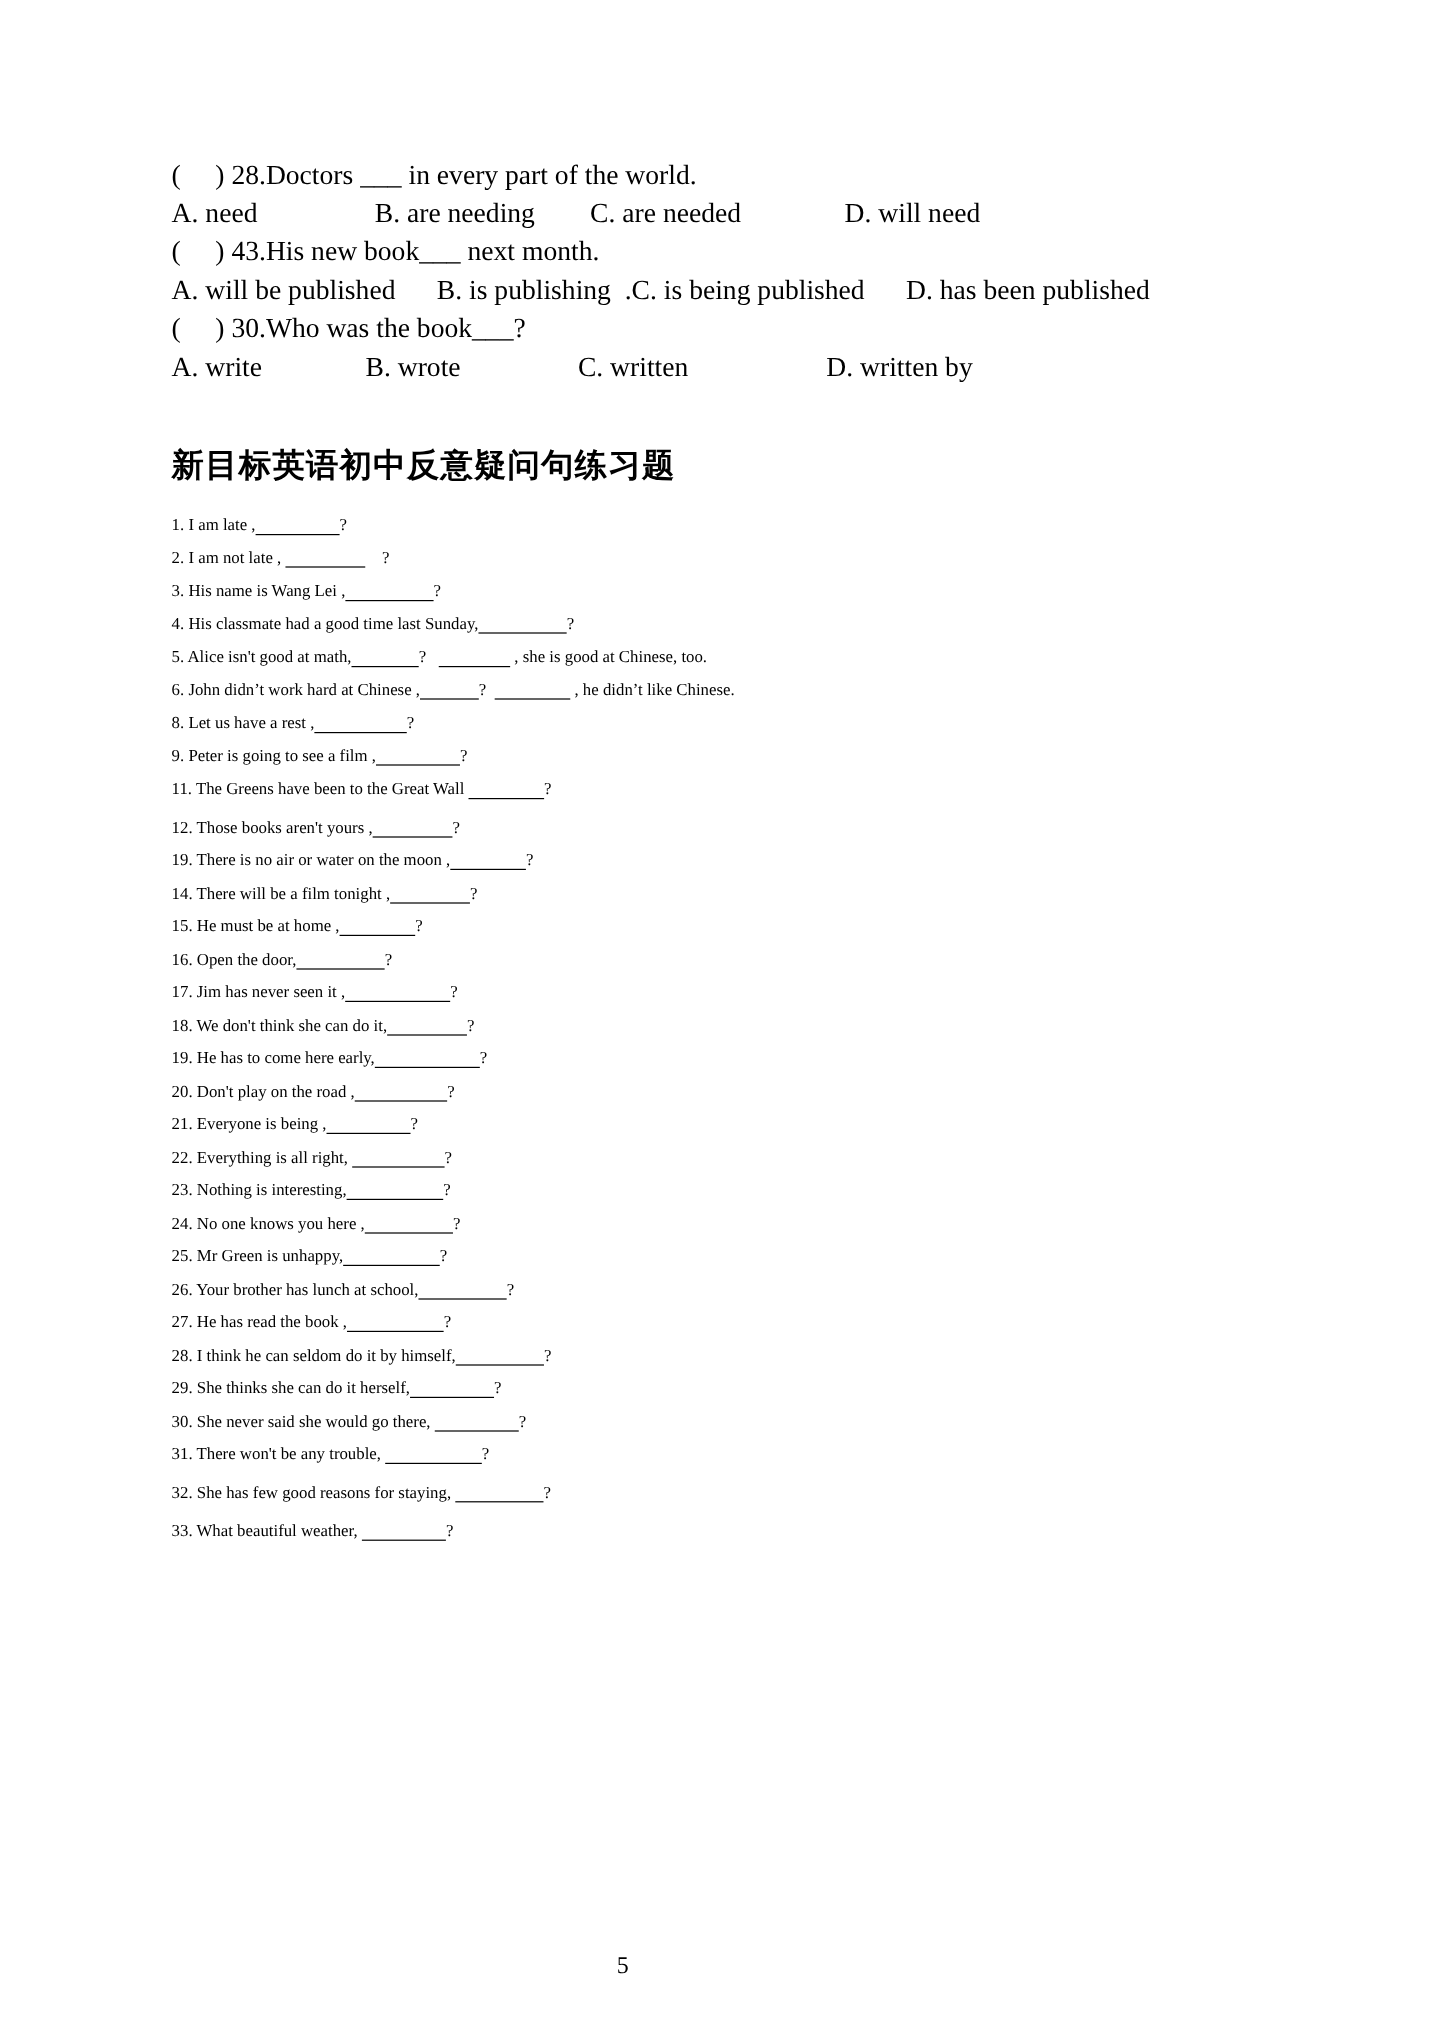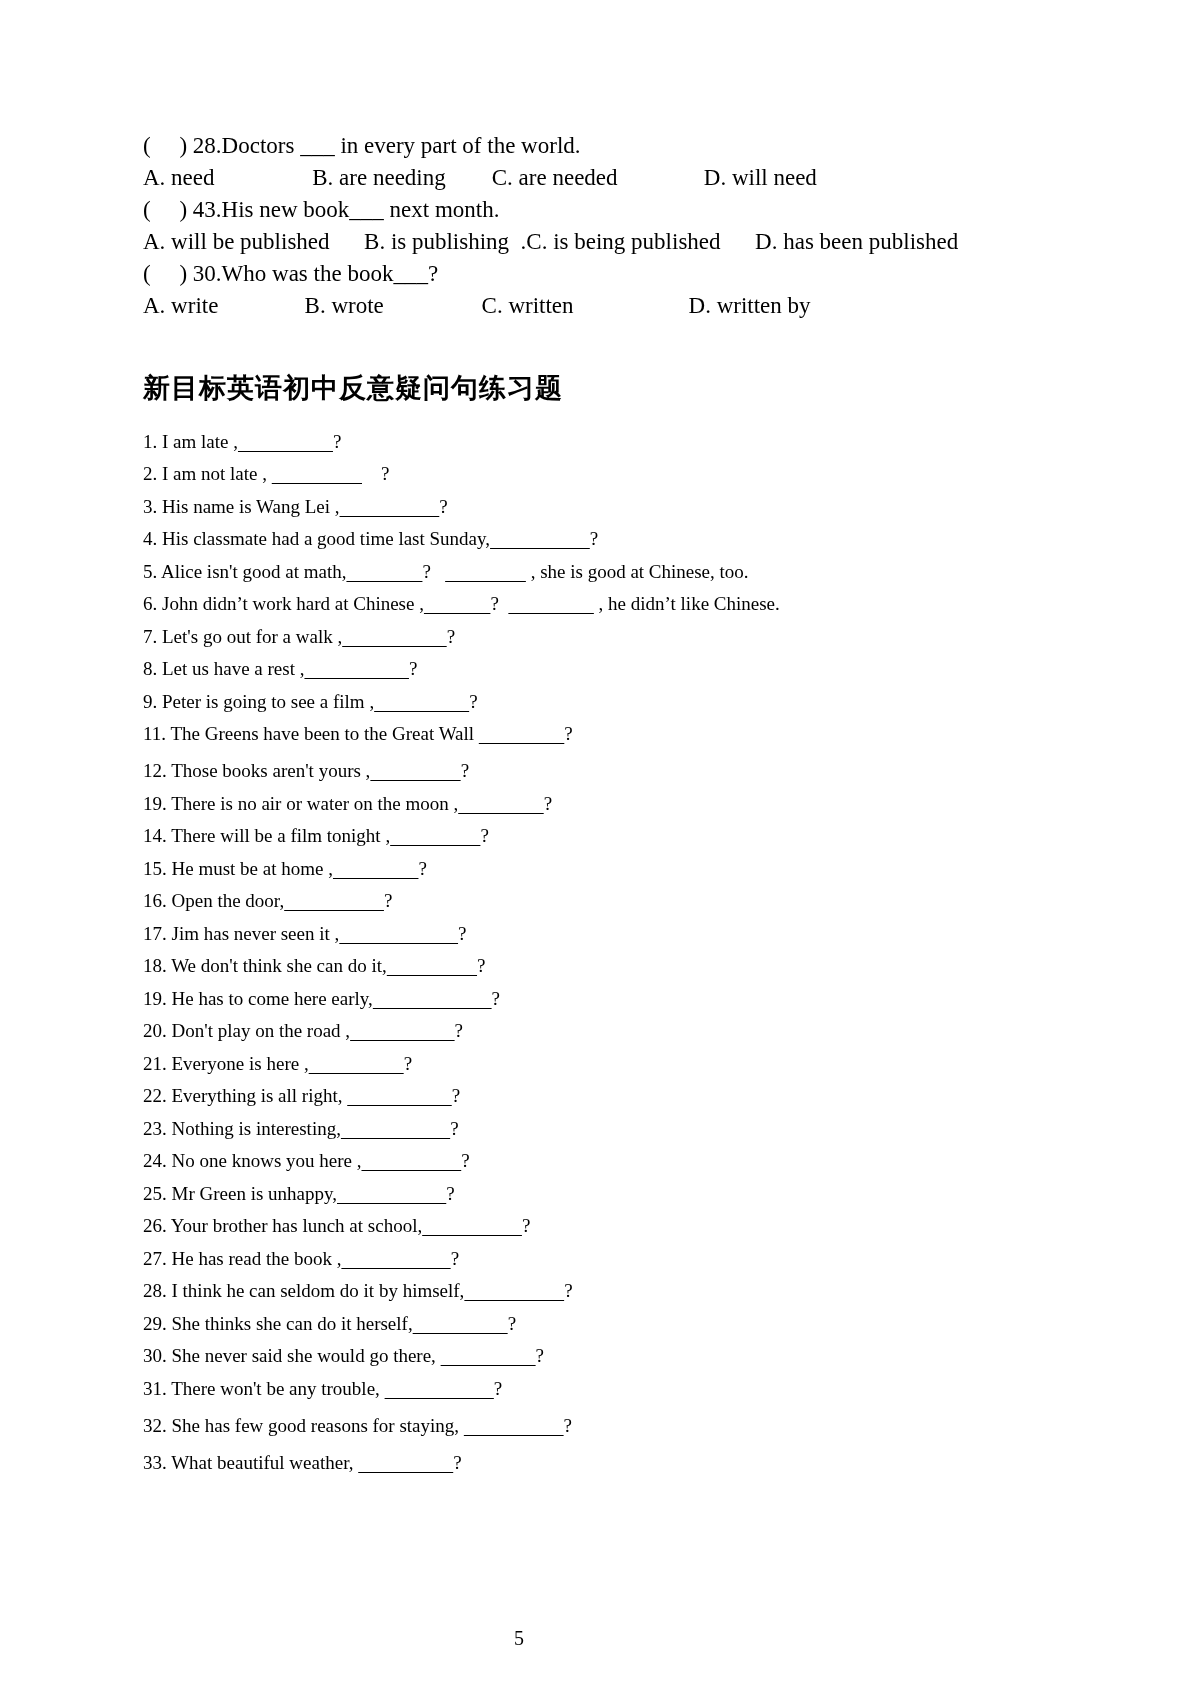--- a/index.html
+++ b/index.html
@@ -35,21 +35,21 @@
   
   .section-title {
     font-size: 27px;
     font-weight: bold;
     margin: 48px 0 26px 0;
     letter-spacing: 1px;
     padding-right: 40px;
   }
   
   .tq-list {
-    font-size: 19px;
+    font-size: 14px;
     line-height: 1.0;
     margin-top: 6px;
   }
   .tq-item {
     margin: 0 0 13.5px 0;
     white-space: pre-wrap;
   }
   .tq-item.gap {
     margin-bottom: 18px;
   }
@@ -84,34 +84,33 @@
 
   <h1 class="section-title">新目标英语初中反意疑问句练习题</h1>
 
   <div class="tq-list" id="tq-list">
       <div class="tq-item"><span>1.</span><span> </span><span>I am late ,</span><span class="u">&nbsp;&nbsp;&nbsp;&nbsp;&nbsp;&nbsp;&nbsp;&nbsp;&nbsp;&nbsp;&nbsp;&nbsp;&nbsp;&nbsp;&nbsp;&nbsp;&nbsp;&nbsp;&nbsp;&nbsp;</span><span>?</span></div>
       <div class="tq-item"><span>2.</span><span> </span><span>I am not late , </span><span class="u">&nbsp;&nbsp;&nbsp;&nbsp;&nbsp;&nbsp;&nbsp;&nbsp;&nbsp;&nbsp;&nbsp;&nbsp;&nbsp;&nbsp;&nbsp;&nbsp;&nbsp;&nbsp;&nbsp;</span><span>    ?</span></div>
       <div class="tq-item"><span>3.</span><span> </span><span>His name is Wang Lei ,</span><span class="u">&nbsp;&nbsp;&nbsp;&nbsp;&nbsp;&nbsp;&nbsp;&nbsp;&nbsp;&nbsp;&nbsp;&nbsp;&nbsp;&nbsp;&nbsp;&nbsp;&nbsp;&nbsp;&nbsp;&nbsp;&nbsp;</span><span>?</span></div>
       <div class="tq-item"><span>4.</span><span> </span><span>His classmate had a good time last Sunday,</span><span class="u">&nbsp;&nbsp;&nbsp;&nbsp;&nbsp;&nbsp;&nbsp;&nbsp;&nbsp;&nbsp;&nbsp;&nbsp;&nbsp;&nbsp;&nbsp;&nbsp;&nbsp;&nbsp;&nbsp;&nbsp;&nbsp;</span><span>?</span></div>
       <div class="tq-item"><span>5.</span><span> </span><span>Alice isn't good at math,</span><span class="u">&nbsp;&nbsp;&nbsp;&nbsp;&nbsp;&nbsp;&nbsp;&nbsp;&nbsp;&nbsp;&nbsp;&nbsp;&nbsp;&nbsp;&nbsp;&nbsp;</span><span>?   </span><span class="u">&nbsp;&nbsp;&nbsp;&nbsp;&nbsp;&nbsp;&nbsp;&nbsp;&nbsp;&nbsp;&nbsp;&nbsp;&nbsp;&nbsp;&nbsp;&nbsp;&nbsp;</span><span> , she is good at Chinese, too.</span></div>
       <div class="tq-item"><span>6.</span><span> </span><span>John didn’t work hard at Chinese ,</span><span class="u">&nbsp;&nbsp;&nbsp;&nbsp;&nbsp;&nbsp;&nbsp;&nbsp;&nbsp;&nbsp;&nbsp;&nbsp;&nbsp;&nbsp;</span><span>?  </span><span class="u">&nbsp;&nbsp;&nbsp;&nbsp;&nbsp;&nbsp;&nbsp;&nbsp;&nbsp;&nbsp;&nbsp;&nbsp;&nbsp;&nbsp;&nbsp;&nbsp;&nbsp;&nbsp;</span><span> , he didn’t like Chinese.</span></div>
-      <div class="tq-item"><span>7.</span><span> </span><span>Let's go out for a walk ,</span><span class="u">&nbsp;&nbsp;&nbsp;&nbsp;&nbsp;&nbsp;&nbsp;&nbsp;&nbsp;&nbsp;&nbsp;&nbsp;&nbsp;&nbsp;&nbsp;&nbsp;&nbsp;&nbsp;&nbsp;&nbsp;&nbsp;&nbsp;</span><span>?</span></div>
       <div class="tq-item"><span>8.</span><span> </span><span>Let us have a rest ,</span><span class="u">&nbsp;&nbsp;&nbsp;&nbsp;&nbsp;&nbsp;&nbsp;&nbsp;&nbsp;&nbsp;&nbsp;&nbsp;&nbsp;&nbsp;&nbsp;&nbsp;&nbsp;&nbsp;&nbsp;&nbsp;&nbsp;&nbsp;</span><span>?</span></div>
       <div class="tq-item"><span>9.</span><span> </span><span>Peter is going to see a film ,</span><span class="u">&nbsp;&nbsp;&nbsp;&nbsp;&nbsp;&nbsp;&nbsp;&nbsp;&nbsp;&nbsp;&nbsp;&nbsp;&nbsp;&nbsp;&nbsp;&nbsp;&nbsp;&nbsp;&nbsp;&nbsp;</span><span>?</span></div>
       <div class="tq-item gap"><span>11.</span><span> </span><span>The Greens have been to the Great Wall </span><span class="u">&nbsp;&nbsp;&nbsp;&nbsp;&nbsp;&nbsp;&nbsp;&nbsp;&nbsp;&nbsp;&nbsp;&nbsp;&nbsp;&nbsp;&nbsp;&nbsp;&nbsp;&nbsp;</span><span>?</span></div>
       <div class="tq-item"><span>12.</span><span> </span><span>Those books aren't yours ,</span><span class="u">&nbsp;&nbsp;&nbsp;&nbsp;&nbsp;&nbsp;&nbsp;&nbsp;&nbsp;&nbsp;&nbsp;&nbsp;&nbsp;&nbsp;&nbsp;&nbsp;&nbsp;&nbsp;&nbsp;</span><span>?</span></div>
       <div class="tq-item"><span>19.</span><span> </span><span>There is no air or water on the moon ,</span><span class="u">&nbsp;&nbsp;&nbsp;&nbsp;&nbsp;&nbsp;&nbsp;&nbsp;&nbsp;&nbsp;&nbsp;&nbsp;&nbsp;&nbsp;&nbsp;&nbsp;&nbsp;&nbsp;</span><span>?</span></div>
       <div class="tq-item"><span>14.</span><span> </span><span>There will be a film tonight ,</span><span class="u">&nbsp;&nbsp;&nbsp;&nbsp;&nbsp;&nbsp;&nbsp;&nbsp;&nbsp;&nbsp;&nbsp;&nbsp;&nbsp;&nbsp;&nbsp;&nbsp;&nbsp;&nbsp;&nbsp;</span><span>?</span></div>
       <div class="tq-item"><span>15.</span><span> </span><span>He must be at home ,</span><span class="u">&nbsp;&nbsp;&nbsp;&nbsp;&nbsp;&nbsp;&nbsp;&nbsp;&nbsp;&nbsp;&nbsp;&nbsp;&nbsp;&nbsp;&nbsp;&nbsp;&nbsp;&nbsp;</span><span>?</span></div>
       <div class="tq-item"><span>16.</span><span> </span><span>Open the door,</span><span class="u">&nbsp;&nbsp;&nbsp;&nbsp;&nbsp;&nbsp;&nbsp;&nbsp;&nbsp;&nbsp;&nbsp;&nbsp;&nbsp;&nbsp;&nbsp;&nbsp;&nbsp;&nbsp;&nbsp;&nbsp;&nbsp;</span><span>?</span></div>
       <div class="tq-item"><span>17.</span><span> </span><span>Jim has never seen it ,</span><span class="u">&nbsp;&nbsp;&nbsp;&nbsp;&nbsp;&nbsp;&nbsp;&nbsp;&nbsp;&nbsp;&nbsp;&nbsp;&nbsp;&nbsp;&nbsp;&nbsp;&nbsp;&nbsp;&nbsp;&nbsp;&nbsp;&nbsp;&nbsp;&nbsp;&nbsp;</span><span>?</span></div>
       <div class="tq-item"><span>18.</span><span> </span><span>We don't think she can do it,</span><span class="u">&nbsp;&nbsp;&nbsp;&nbsp;&nbsp;&nbsp;&nbsp;&nbsp;&nbsp;&nbsp;&nbsp;&nbsp;&nbsp;&nbsp;&nbsp;&nbsp;&nbsp;&nbsp;&nbsp;</span><span>?</span></div>
       <div class="tq-item"><span>19.</span><span> </span><span>He has to come here early,</span><span class="u">&nbsp;&nbsp;&nbsp;&nbsp;&nbsp;&nbsp;&nbsp;&nbsp;&nbsp;&nbsp;&nbsp;&nbsp;&nbsp;&nbsp;&nbsp;&nbsp;&nbsp;&nbsp;&nbsp;&nbsp;&nbsp;&nbsp;&nbsp;&nbsp;&nbsp;</span><span>?</span></div>
       <div class="tq-item"><span>20.</span><span> </span><span>Don't play on the road ,</span><span class="u">&nbsp;&nbsp;&nbsp;&nbsp;&nbsp;&nbsp;&nbsp;&nbsp;&nbsp;&nbsp;&nbsp;&nbsp;&nbsp;&nbsp;&nbsp;&nbsp;&nbsp;&nbsp;&nbsp;&nbsp;&nbsp;&nbsp;</span><span>?</span></div>
-      <div class="tq-item"><span>21.</span><span> </span><span>Everyone is here ,</span><span class="u">&nbsp;&nbsp;&nbsp;&nbsp;&nbsp;&nbsp;&nbsp;&nbsp;&nbsp;&nbsp;&nbsp;&nbsp;&nbsp;&nbsp;&nbsp;&nbsp;&nbsp;&nbsp;&nbsp;&nbsp;</span><span>?</span></div>
+      <div class="tq-item"><span>21.</span><span> </span><span>Everyone is being ,</span><span class="u">&nbsp;&nbsp;&nbsp;&nbsp;&nbsp;&nbsp;&nbsp;&nbsp;&nbsp;&nbsp;&nbsp;&nbsp;&nbsp;&nbsp;&nbsp;&nbsp;&nbsp;&nbsp;&nbsp;&nbsp;</span><span>?</span></div>
       <div class="tq-item"><span>22.</span><span> </span><span>Everything is all right, </span><span class="u">&nbsp;&nbsp;&nbsp;&nbsp;&nbsp;&nbsp;&nbsp;&nbsp;&nbsp;&nbsp;&nbsp;&nbsp;&nbsp;&nbsp;&nbsp;&nbsp;&nbsp;&nbsp;&nbsp;&nbsp;&nbsp;&nbsp;</span><span>?</span></div>
       <div class="tq-item"><span>23.</span><span> </span><span>Nothing is interesting,</span><span class="u">&nbsp;&nbsp;&nbsp;&nbsp;&nbsp;&nbsp;&nbsp;&nbsp;&nbsp;&nbsp;&nbsp;&nbsp;&nbsp;&nbsp;&nbsp;&nbsp;&nbsp;&nbsp;&nbsp;&nbsp;&nbsp;&nbsp;&nbsp;</span><span>?</span></div>
       <div class="tq-item"><span>24.</span><span> </span><span>No one knows you here ,</span><span class="u">&nbsp;&nbsp;&nbsp;&nbsp;&nbsp;&nbsp;&nbsp;&nbsp;&nbsp;&nbsp;&nbsp;&nbsp;&nbsp;&nbsp;&nbsp;&nbsp;&nbsp;&nbsp;&nbsp;&nbsp;&nbsp;</span><span>?</span></div>
       <div class="tq-item"><span>25.</span><span> </span><span>Mr Green is unhappy,</span><span class="u">&nbsp;&nbsp;&nbsp;&nbsp;&nbsp;&nbsp;&nbsp;&nbsp;&nbsp;&nbsp;&nbsp;&nbsp;&nbsp;&nbsp;&nbsp;&nbsp;&nbsp;&nbsp;&nbsp;&nbsp;&nbsp;&nbsp;&nbsp;</span><span>?</span></div>
       <div class="tq-item"><span>26.</span><span> </span><span>Your brother has lunch at school,</span><span class="u">&nbsp;&nbsp;&nbsp;&nbsp;&nbsp;&nbsp;&nbsp;&nbsp;&nbsp;&nbsp;&nbsp;&nbsp;&nbsp;&nbsp;&nbsp;&nbsp;&nbsp;&nbsp;&nbsp;&nbsp;&nbsp;</span><span>?</span></div>
       <div class="tq-item"><span>27.</span><span> </span><span>He has read the book ,</span><span class="u">&nbsp;&nbsp;&nbsp;&nbsp;&nbsp;&nbsp;&nbsp;&nbsp;&nbsp;&nbsp;&nbsp;&nbsp;&nbsp;&nbsp;&nbsp;&nbsp;&nbsp;&nbsp;&nbsp;&nbsp;&nbsp;&nbsp;&nbsp;</span><span>?</span></div>
       <div class="tq-item"><span>28.</span><span> </span><span>I think he can seldom do it by himself,</span><span class="u">&nbsp;&nbsp;&nbsp;&nbsp;&nbsp;&nbsp;&nbsp;&nbsp;&nbsp;&nbsp;&nbsp;&nbsp;&nbsp;&nbsp;&nbsp;&nbsp;&nbsp;&nbsp;&nbsp;&nbsp;&nbsp;</span><span>?</span></div>
       <div class="tq-item"><span>29.</span><span> </span><span>She thinks she can do it herself,</span><span class="u">&nbsp;&nbsp;&nbsp;&nbsp;&nbsp;&nbsp;&nbsp;&nbsp;&nbsp;&nbsp;&nbsp;&nbsp;&nbsp;&nbsp;&nbsp;&nbsp;&nbsp;&nbsp;&nbsp;&nbsp;</span><span>?</span></div>
       <div class="tq-item"><span>30.</span><span> </span><span>She never said she would go there, </span><span class="u">&nbsp;&nbsp;&nbsp;&nbsp;&nbsp;&nbsp;&nbsp;&nbsp;&nbsp;&nbsp;&nbsp;&nbsp;&nbsp;&nbsp;&nbsp;&nbsp;&nbsp;&nbsp;&nbsp;&nbsp;</span><span>?</span></div>
       <div class="tq-item gap"><span>31.</span><span> </span><span>There won't be any trouble, </span><span class="u">&nbsp;&nbsp;&nbsp;&nbsp;&nbsp;&nbsp;&nbsp;&nbsp;&nbsp;&nbsp;&nbsp;&nbsp;&nbsp;&nbsp;&nbsp;&nbsp;&nbsp;&nbsp;&nbsp;&nbsp;&nbsp;&nbsp;&nbsp;</span><span>?</span></div>

